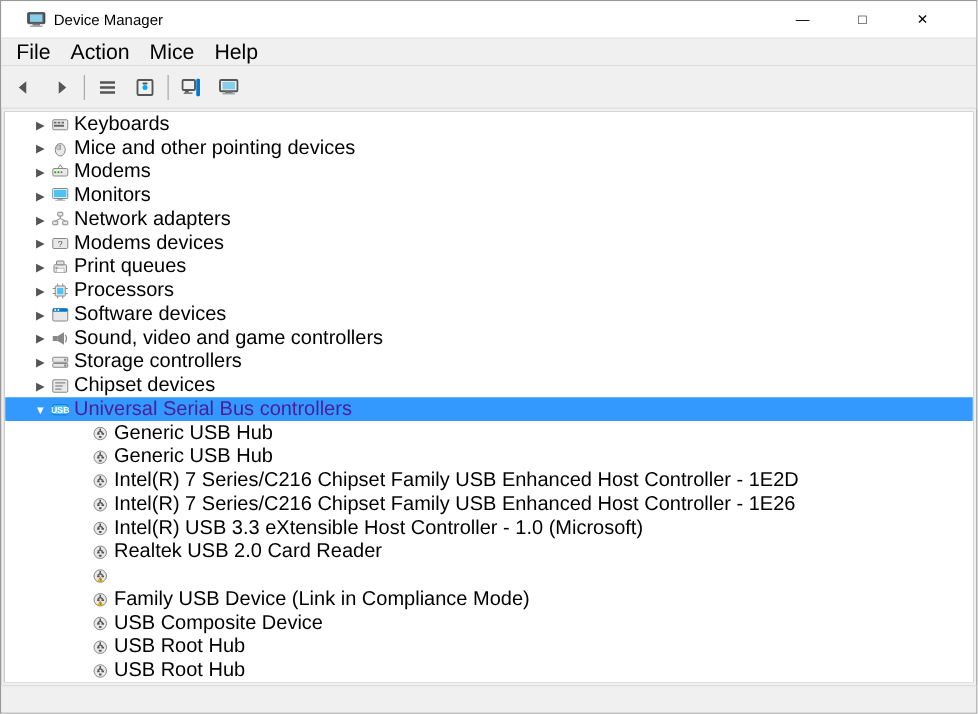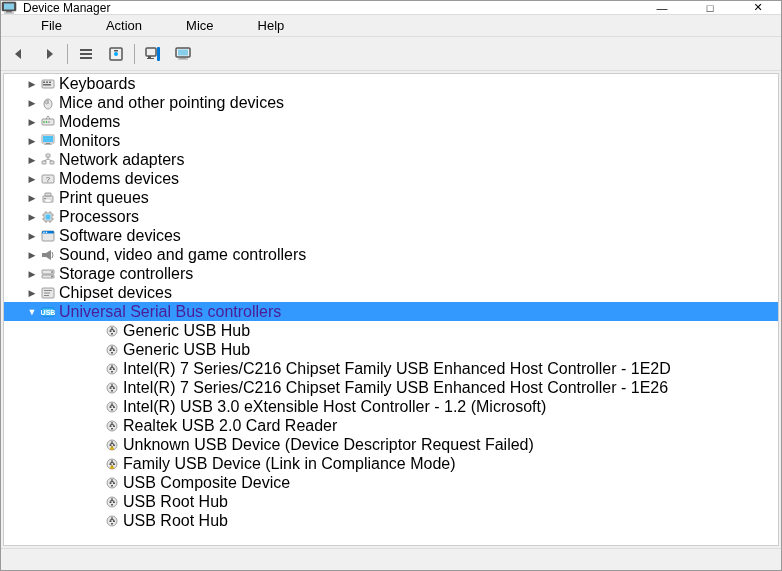--- a/index.html
+++ b/index.html
@@ -14,24 +14,24 @@
     .window {
       width: 782px;
       height: 571px;
       border: 1px solid #999;
       background: #f0f0f0;
       display: flex;
       flex-direction: column;
     }
     .title-bar {
       background: #fff;
-      height: 14px;
-      display: flex;
-      align-items: center;
-      padding: 0 0;
+      height: 30px;
+      display: flex;
+      align-items: center;
+      padding: 0 20px;
       border-bottom: 1px solid #ddd;
       justify-content: space-between;
       gap: 12px;
     }
     .title-bar-left {
       display: flex;
       align-items: center;
       gap: 6px;
     }
     .title-icon {
@@ -61,22 +61,21 @@
       background: #f0f0f0;
       height: 22px;
       display: flex;
       align-items: center;
       padding: 0 4px;
       border-bottom: 1px solid #ddd;
     }
     .menu-item {
       padding: 2px 8px;
       cursor: pointer;
-      font-size: 13px;
-      margin-left: 28px;
+      font-size: 17px;
     }
     .toolbar {
       background: #f0f0f0;
       height: 34px;
       display: flex;
       align-items: center;
       padding: 0 4px;
       border-bottom: 1px solid #ddd;
       gap: 2px;
     }
@@ -137,21 +136,21 @@
       flex-shrink: 0;
       display: flex;
       align-items: center;
       justify-content: center;
     }
     .item-text {
       font-size: 16px;
       color: #000;
     }
     .indent-1 { padding-left: 20px; }
-    .indent-2 { padding-left: 52px; margin-left: 32px; }
+    .indent-2 { padding-left: 52px; }
     
     .tree-pane::-webkit-scrollbar { width: 16px; }
     .tree-pane::-webkit-scrollbar-track { background: #f0f0f0; }
     .tree-pane::-webkit-scrollbar-thumb { background: #c1c1c1; border: 1px solid #aaa; }
     .status-bar {
       height: 22px;
       background: #f0f0f0;
       border-top: 1px solid #ddd;
       display: flex;
       align-items: center;
@@ -485,21 +484,21 @@
           <svg width="14" height="14" viewBox="0 0 14 14">
               <circle cx="7" cy="7" r="5" fill="#e8e8e8" stroke="#888" stroke-width="0.8"></circle>
               <line x1="7" y1="3" x2="7" y2="5" stroke="#555" stroke-width="1.2"></line>
               <line x1="5" y1="6.5" x2="7" y2="5" stroke="#555" stroke-width="1.2"></line>
               <line x1="9" y1="6.5" x2="7" y2="5" stroke="#555" stroke-width="1.2"></line>
               <rect x="4.5" y="6.5" width="2" height="1.5" fill="#555" rx="0.3"></rect>
               <rect x="8" y="6.5" width="2" height="1.5" fill="#555" rx="0.3"></rect>
               <rect x="6" y="9" width="2" height="1.5" fill="#555" rx="0.3"></rect>
             </svg>
         </div>
-        <span class="item-text">Intel(R) USB 3.0 eXtensible Host Controller - 1.2 (Microsoft)</span>
+        <span class="item-text">Intel(R) USB 3.3 eXtensible Host Controller - 1.0 (Microsoft)</span>
       </div>
 
       <div class="tree-item indent-2">
         <div class="expand-btn" style="opacity:0;">▶</div>
         <div class="item-icon">
           <svg width="14" height="14" viewBox="0 0 14 14">
               <circle cx="7" cy="7" r="5" fill="#e8e8e8" stroke="#888" stroke-width="0.8"></circle>
               <line x1="7" y1="3" x2="7" y2="5" stroke="#555" stroke-width="1.2"></line>
               <line x1="5" y1="6.5" x2="7" y2="5" stroke="#555" stroke-width="1.2"></line>
               <line x1="9" y1="6.5" x2="7" y2="5" stroke="#555" stroke-width="1.2"></line>
@@ -519,21 +518,20 @@
               <line x1="7" y1="3" x2="7" y2="5" stroke="#555" stroke-width="1.2"></line>
               <line x1="5" y1="6.5" x2="7" y2="5" stroke="#555" stroke-width="1.2"></line>
               <line x1="9" y1="6.5" x2="7" y2="5" stroke="#555" stroke-width="1.2"></line>
               <rect x="4.5" y="6.5" width="2" height="1.5" fill="#555" rx="0.3"></rect>
               <rect x="8" y="6.5" width="2" height="1.5" fill="#555" rx="0.3"></rect>
               <rect x="6" y="9" width="2" height="1.5" fill="#555" rx="0.3"></rect>
             <polygon points="7,8 5,11.5 9,11.5" fill="#f0c000" stroke="#c8960c" stroke-width="0.5"></polygon>
             <text x="7" y="11.2" font-size="3" text-anchor="middle" fill="#333" font-weight="bold">!</text>
           </svg>
         </div>
-        <span class="item-text">Unknown USB Device (Device Descriptor Request Failed)</span>
       </div>
 
       <div class="tree-item indent-2">
         <div class="expand-btn" style="opacity:0;">▶</div>
         <div class="item-icon">
           <svg width="14" height="14" viewBox="0 0 14 14">
               <circle cx="7" cy="7" r="5" fill="#e8e8e8" stroke="#888" stroke-width="0.8"></circle>
               <line x1="7" y1="3" x2="7" y2="5" stroke="#555" stroke-width="1.2"></line>
               <line x1="5" y1="6.5" x2="7" y2="5" stroke="#555" stroke-width="1.2"></line>
               <line x1="9" y1="6.5" x2="7" y2="5" stroke="#555" stroke-width="1.2"></line>

